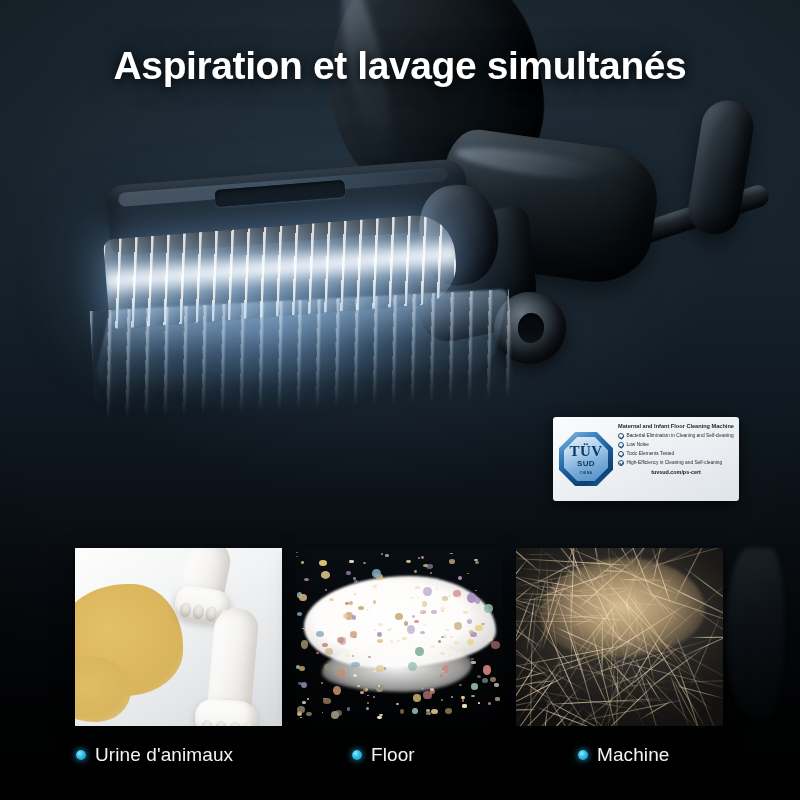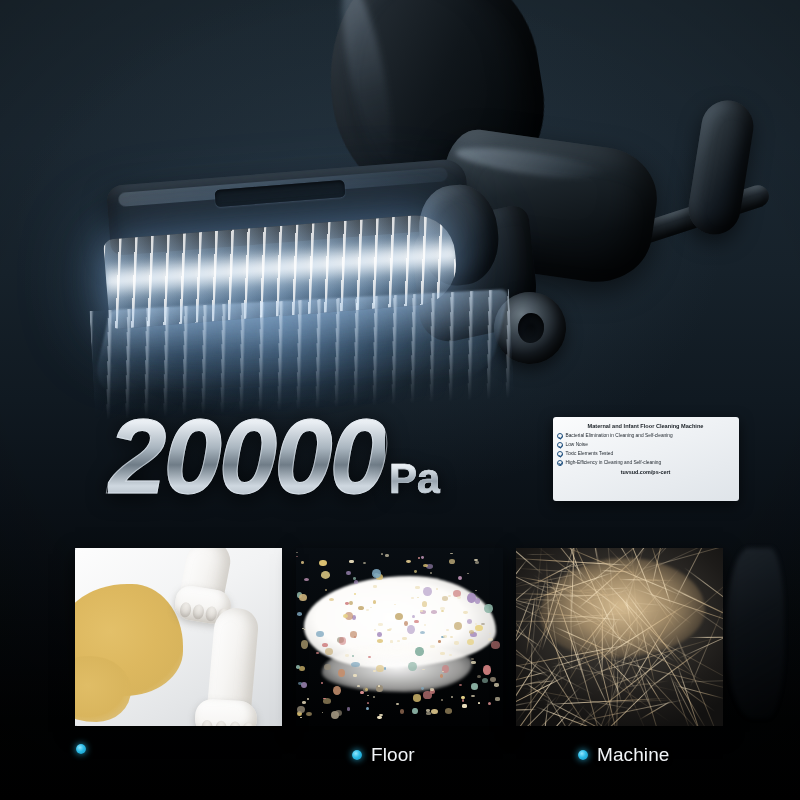--- a/index.html
+++ b/index.html
@@ -386,27 +386,32 @@
       <div class="roller-core"></div>
       <div class="roller-ribs"></div>
     </div>
 
     <div class="floor-sheen"></div>
     <div class="beams"></div>
   </div>
 
   <div class="vignette"></div>
 
-
-  <div class="pressure">
-    <span class="num">20000</span>
-    <span class="unit">Pa</span>
-  </div>
+  <h1 class="headline">Aspiration et lavage simultanés</h1>
+
 
   <div class="tuv-card">
+    <div class="tuv-logo">
+      <div class="octa">
+        <div class="octa-inner"></div>
+        <div class="octa-tuv">TÜV</div>
+        <div class="octa-sud">SUD</div>
+        <div class="octa-cn">CHINA</div>
+      </div>
+    </div>
     <div class="tuv-body">
       <div class="tuv-title">Maternal and Infant Floor Cleaning Machine</div>
       <ul class="tuv-list">
         <li class="tuv-li">
           <span class="chk"></span>
           <span>Bacterial Elimination in Cleaning and Self-cleaning</span>
         </li>
         <li class="tuv-li">
           <span class="chk"></span>
           <span>Low Noise</span>
@@ -831,20 +836,21 @@
           <div class="strand" style="width: 95.4893px; left: 19.1303px; top: 158.112px; transform: rotate(20.7833deg); opacity: 0.829693;"></div>
           <div class="strand" style="width: 55.3049px; left: 103.031px; top: 30.9041px; transform: rotate(1.03089deg); opacity: 0.769791;"></div>
         </div>
     </div>
 
   </div>
 
   <div class="captions">
     <div class="caption c1">
       <span class="cap-dot"></span>
+      <span class="cap-text">Urine d'animaux</span>
     </div>
     <div class="caption c2">
       <span class="cap-dot"></span>
       <span class="cap-text">Floor</span>
     </div>
     <div class="caption c3">
       <span class="cap-dot"></span>
       <span class="cap-text">Machine</span>
     </div>
   </div>

